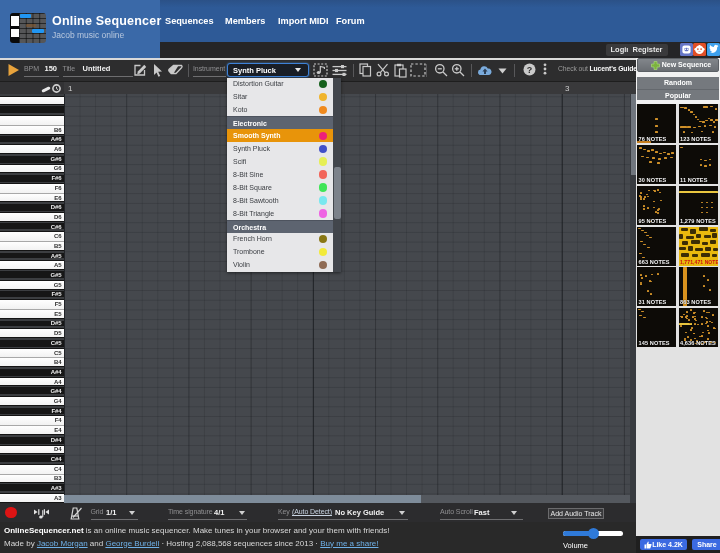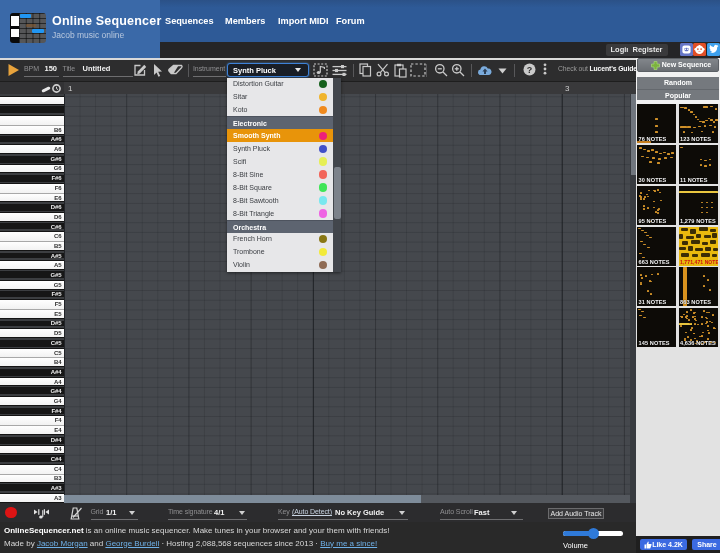--- a/index.html
+++ b/index.html
@@ -571,21 +571,21 @@
     <div class="bb-underline" style="left:278px;width:130px;"></div>
     <span class="bb-label" style="left:440px;">Auto Scroll</span>
     <span class="bb-value" style="left:474px;">Fast</span>
     <span class="bb-caret" style="left:511px;"></span>
     <div class="bb-underline" style="left:440px;width:83px;"></div>
     <div id="add-audio-btn">Add Audio Track</div>
   </div>
 
   <div class="abs" id="footer">
     <div class="footer-line" id="footer-line1"><b>OnlineSequencer.net</b><span> is an online music sequencer. Make tunes in your browser and your them with friends!</span></div>
-    <div class="footer-line" id="footer-line2"><span>Made by </span><span class="footer-link">Jacob Morgan</span><span> and </span><span class="footer-link">George Burdell</span><span> · Hosting 2,088,568 sequences since 2013 · </span><span class="footer-link">Buy me a since!</span></div>
+    <div class="footer-line" id="footer-line2"><span>Made by </span><span class="footer-link">Jacob Morgan</span><span> and </span><span class="footer-link">George Burdell</span><span> · Hosting 2,088,568 sequences since 2013 · </span><span class="footer-link">Buy me a share!</span></div>
     <div id="volume-track">
       <div id="volume-fill"></div>
       <div id="volume-thumb"></div>
     </div>
     <div id="volume-label">Volume</div>
   </div>
 
   <div class="abs" id="sidebar">
     <div id="new-seq-btn">
       <svg style="position:absolute;left:12.5px;top:2px;" width="9" height="9" viewBox="0 0 9 9">

